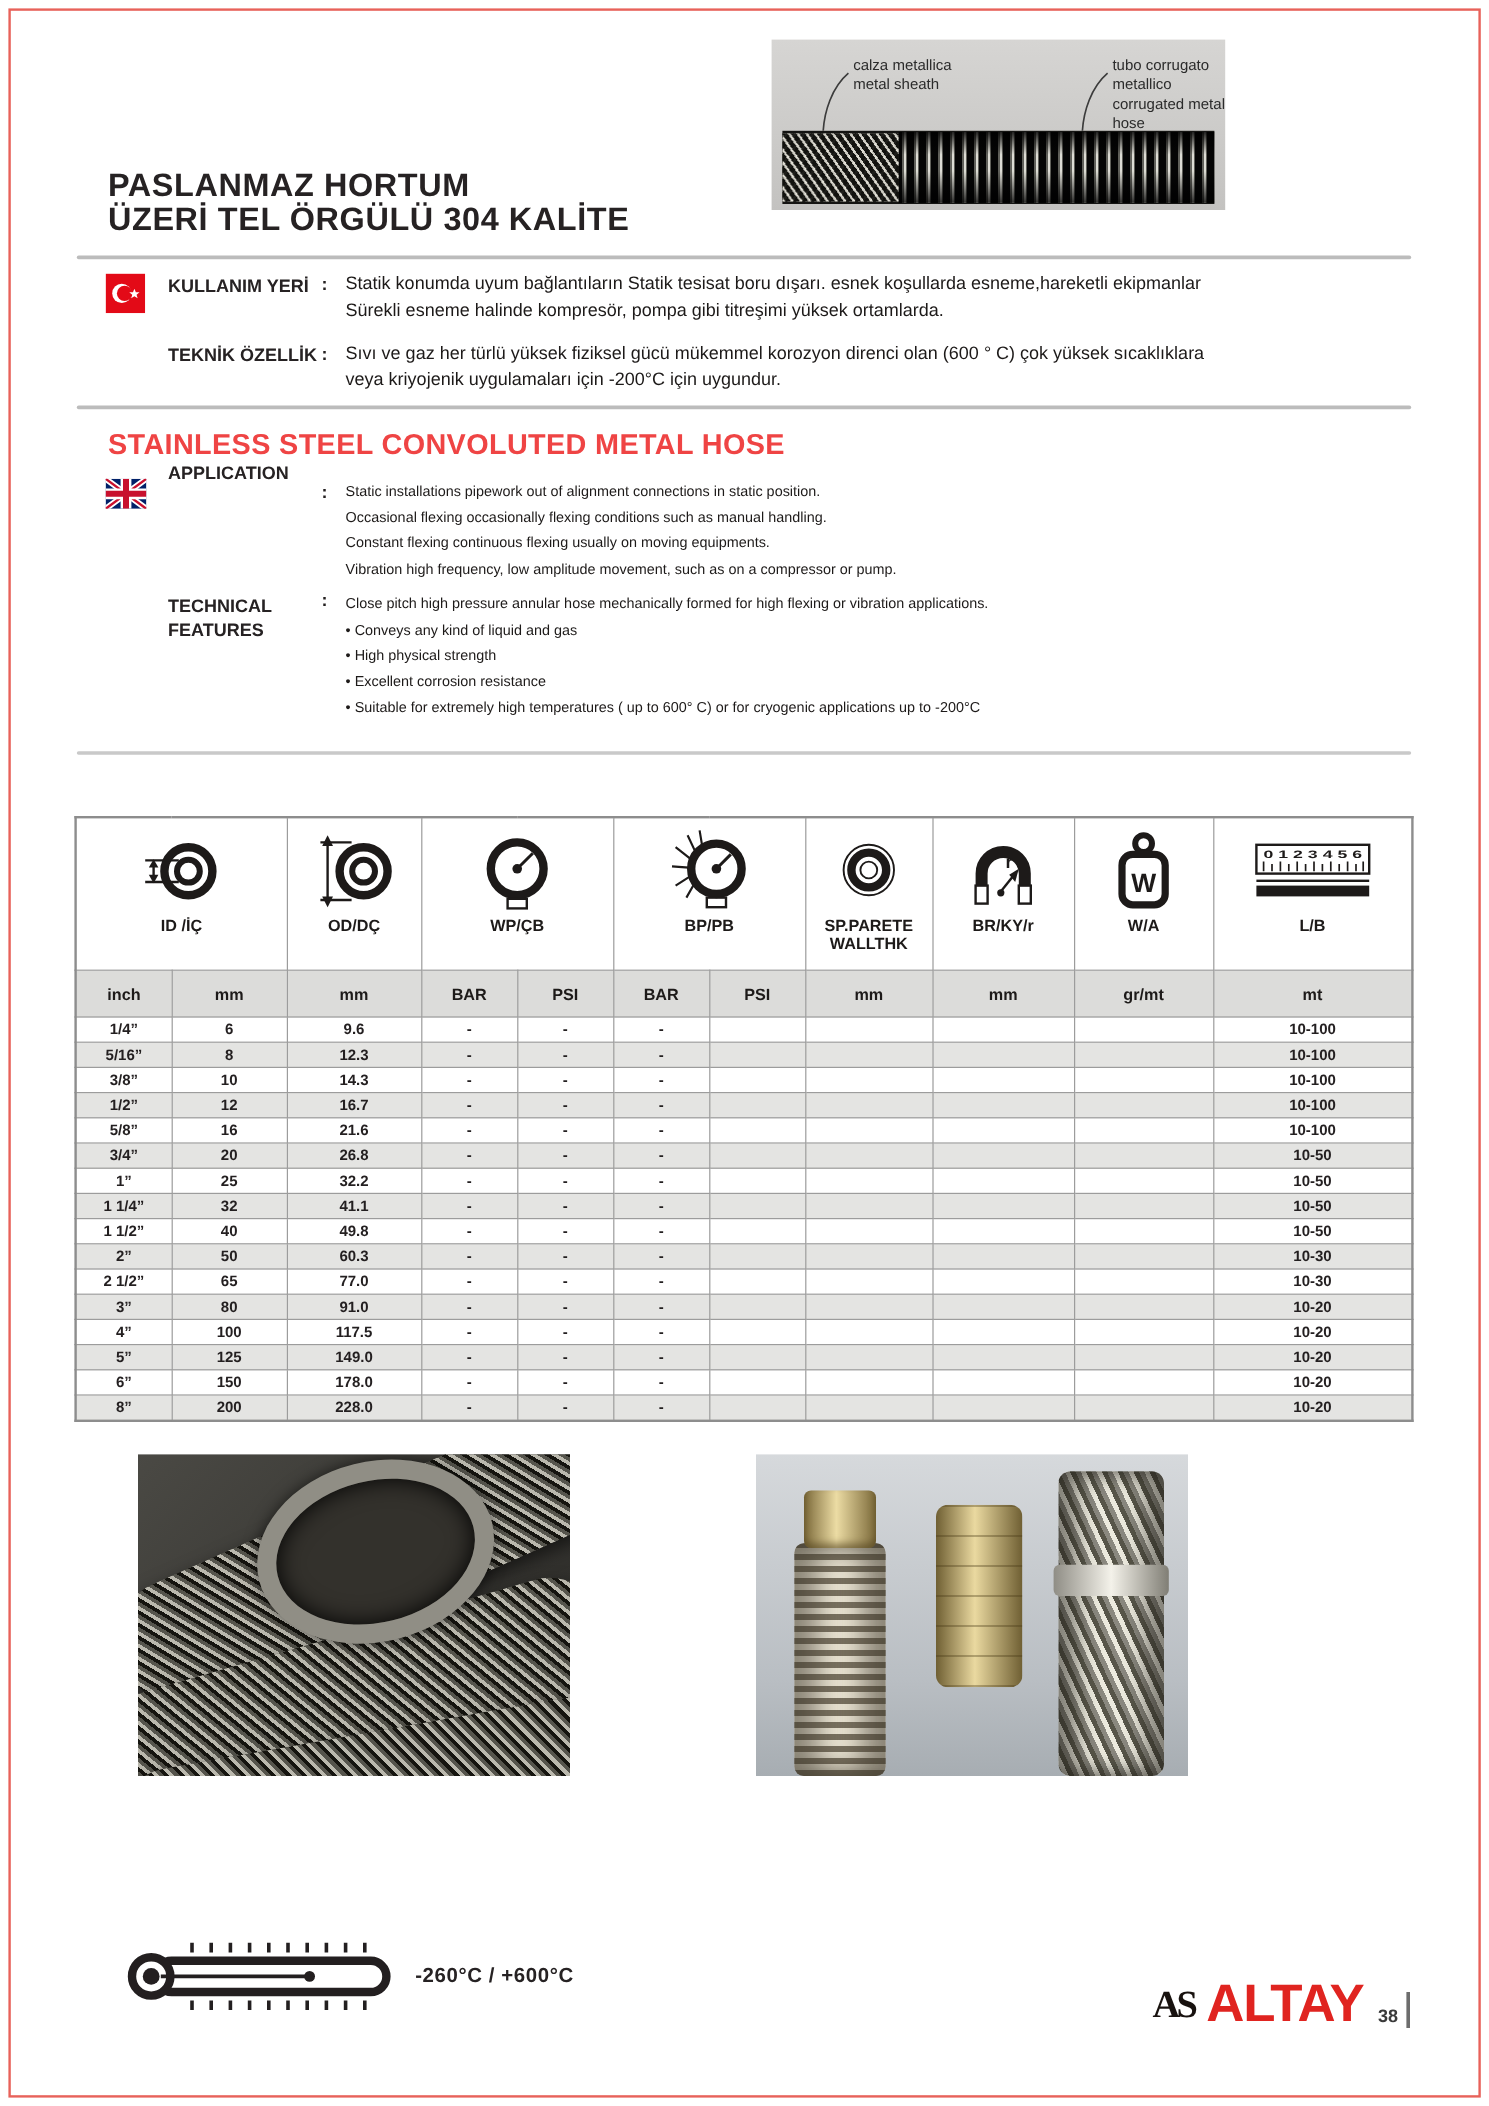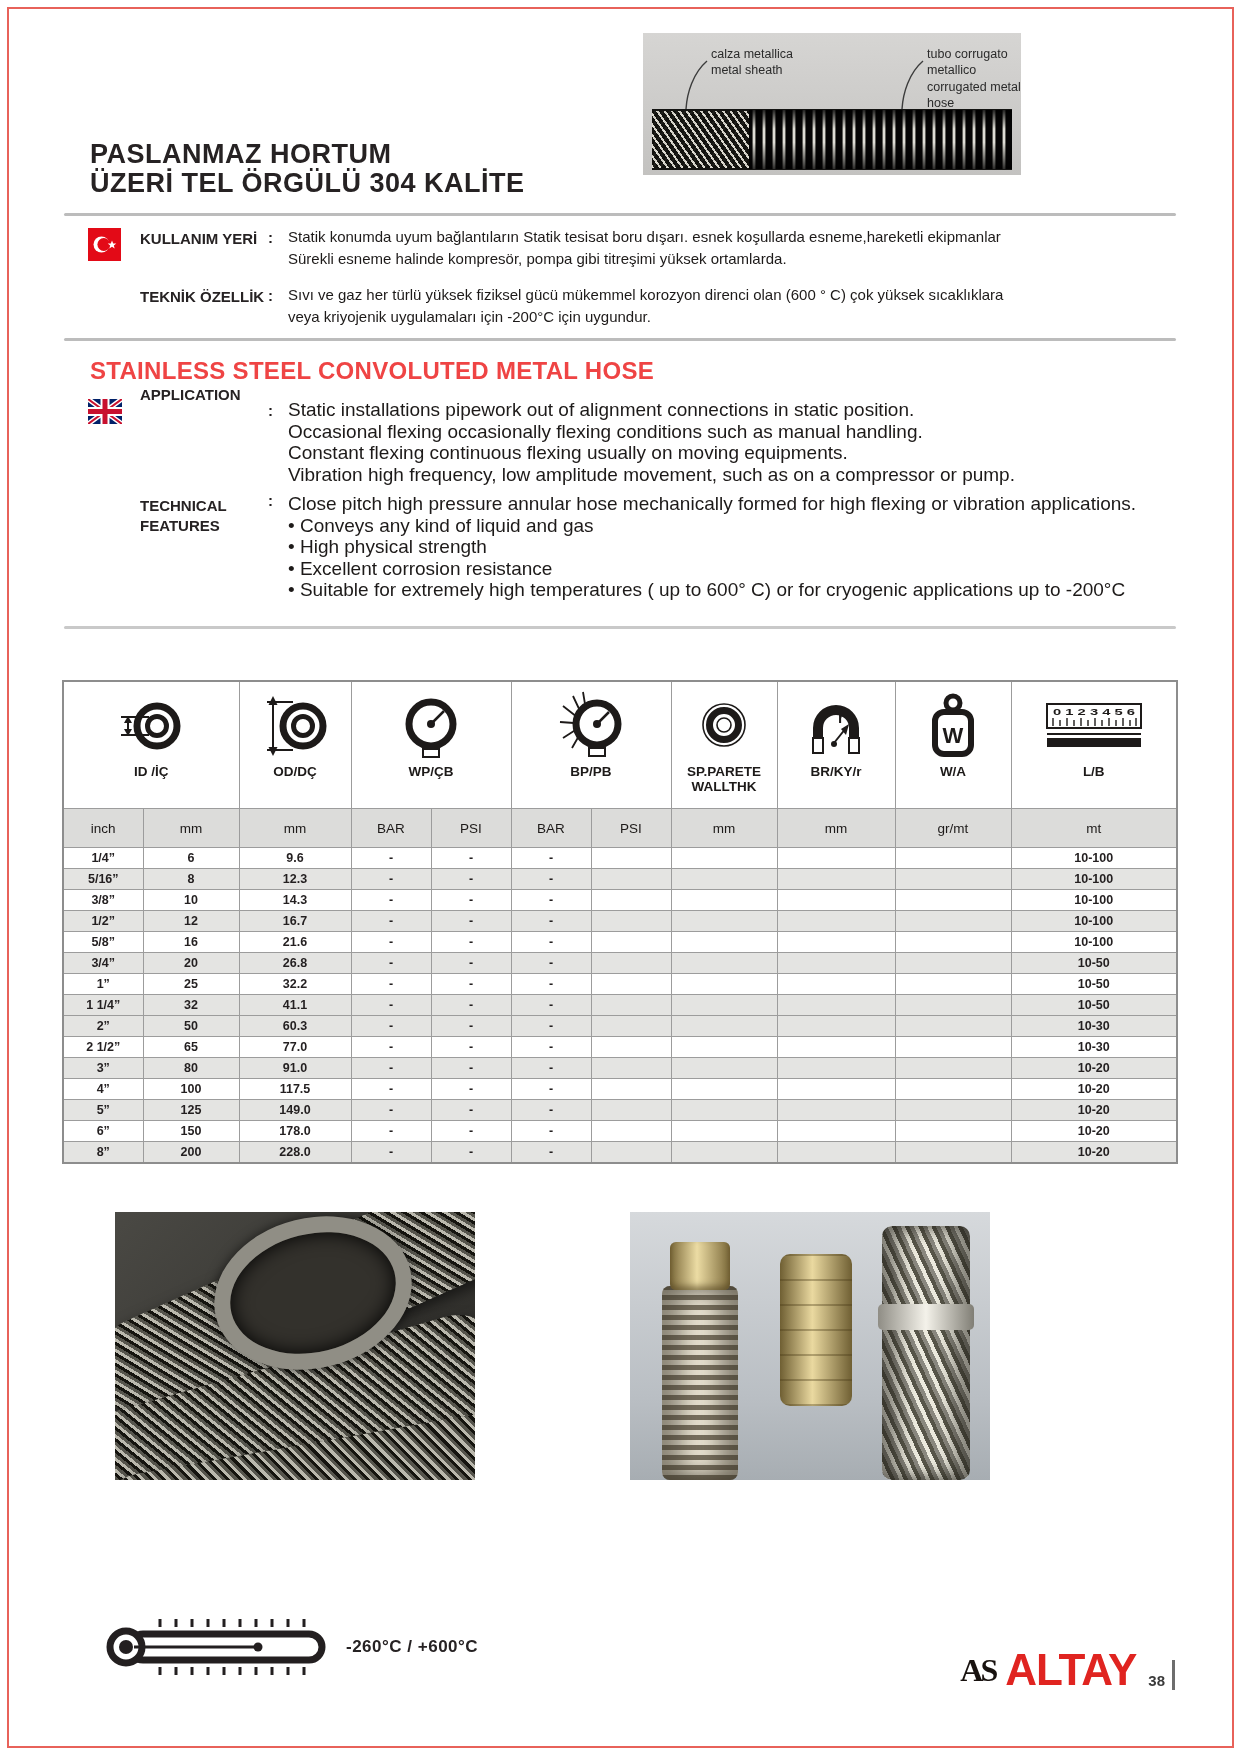--- a/index.html
+++ b/index.html
@@ -36,33 +36,33 @@
   .flag { position:absolute; }
   .flag-tr { left:88px; top:228px; }
   .flag-uk { left:88px; top:399px; }
 
   .sec-label { position:absolute; left:140px; width:125px; font-size:15px; font-weight:bold; color:#262223; line-height:20px; }
   .sec-colon { position:absolute; left:268px; font-size:15px; font-weight:bold; }
   .sec-text  { position:absolute; left:288px; width:905px; font-size:15px; line-height:22px; color:#1d1a19; }
   .sec-text div { white-space:nowrap; }
 
   .en-title { position:absolute; left:90px; top:357px; font-size:24px; font-weight:bold; letter-spacing:.3px; color:#ef4444; }
-  .en-text { position:absolute; left:288px; width:905px; font-size:19px; line-height:21.5px; color:#1d1a19; }
+  .en-text { position:absolute; left:288px; width:905px; font-size:12px; line-height:21.5px; color:#1d1a19; }
   .feat-bullet { padding-left:14px; }
   .feat-bullet::before { content:"• "; margin-left:-14px; }
 
   
   .spec-table { position:absolute; left:62px; top:680px; width:1114px;
     border-collapse:collapse; table-layout:fixed; }
   .spec-table th, .spec-table td { border:1px solid #9c9c9c; text-align:center; padding:0; }
   .spec-table { border:2px solid #8d8d8d; }
   th.hdr { height:118px; vertical-align:top; padding-top:8px; background:#fff; font-weight:bold; }
   .hicon { height:70px; display:flex; align-items:center; justify-content:center; }
   .hlabel { font-size:13.5px; font-weight:bold; line-height:15px; margin-top:4px; padding:0 4px; color:#1d1a19; }
-  td.unit { height:38px; background:#dcdcda; font-size:13.5px; font-weight:normal; color:#1d1a19; }
+  td.unit { height:38px; background:#dcdcda; font-size:13.5px; font-weight:bold; color:#1d1a19; }
   .spec-table tbody td { height:20px; font-size:12.5px; font-weight:bold; color:#231f20; background:#fff; }
   .spec-table tbody tr.alt td { background:#e4e4e2; }
 
   .iik { stroke:#1d1a19; fill:none; }
   .ifl { fill:#1d1a19; stroke:none; }
 
   
   .photo-left { position:absolute; left:115px; top:1212px; width:360px; height:268px;
     background:linear-gradient(135deg,#4a4944 0%, #282724 100%); overflow:hidden; }
   .braid { background-image:
@@ -416,20 +416,33 @@
           <td>41.1</td>
           <td>-</td>
           <td>-</td>
           <td>-</td>
           <td></td>
           <td></td>
           <td></td>
           <td></td>
           <td>10-50</td>
         </tr>
+        <tr>
+          <td>1 1/2”</td>
+          <td>40</td>
+          <td>49.8</td>
+          <td>-</td>
+          <td>-</td>
+          <td>-</td>
+          <td></td>
+          <td></td>
+          <td></td>
+          <td></td>
+          <td>10-50</td>
+        </tr>
         <tr class="alt">
           <td>2”</td>
           <td>50</td>
           <td>60.3</td>
           <td>-</td>
           <td>-</td>
           <td>-</td>
           <td></td>
           <td></td>
           <td></td>

